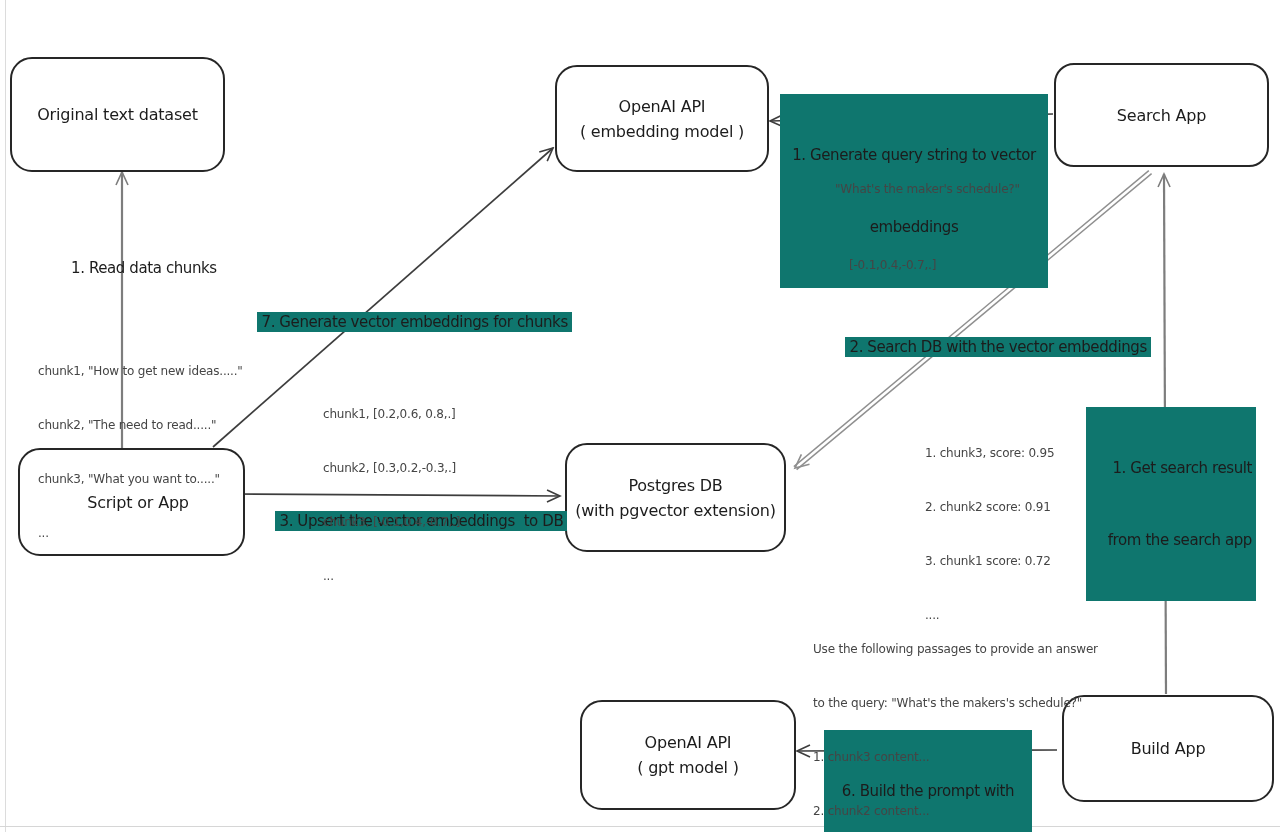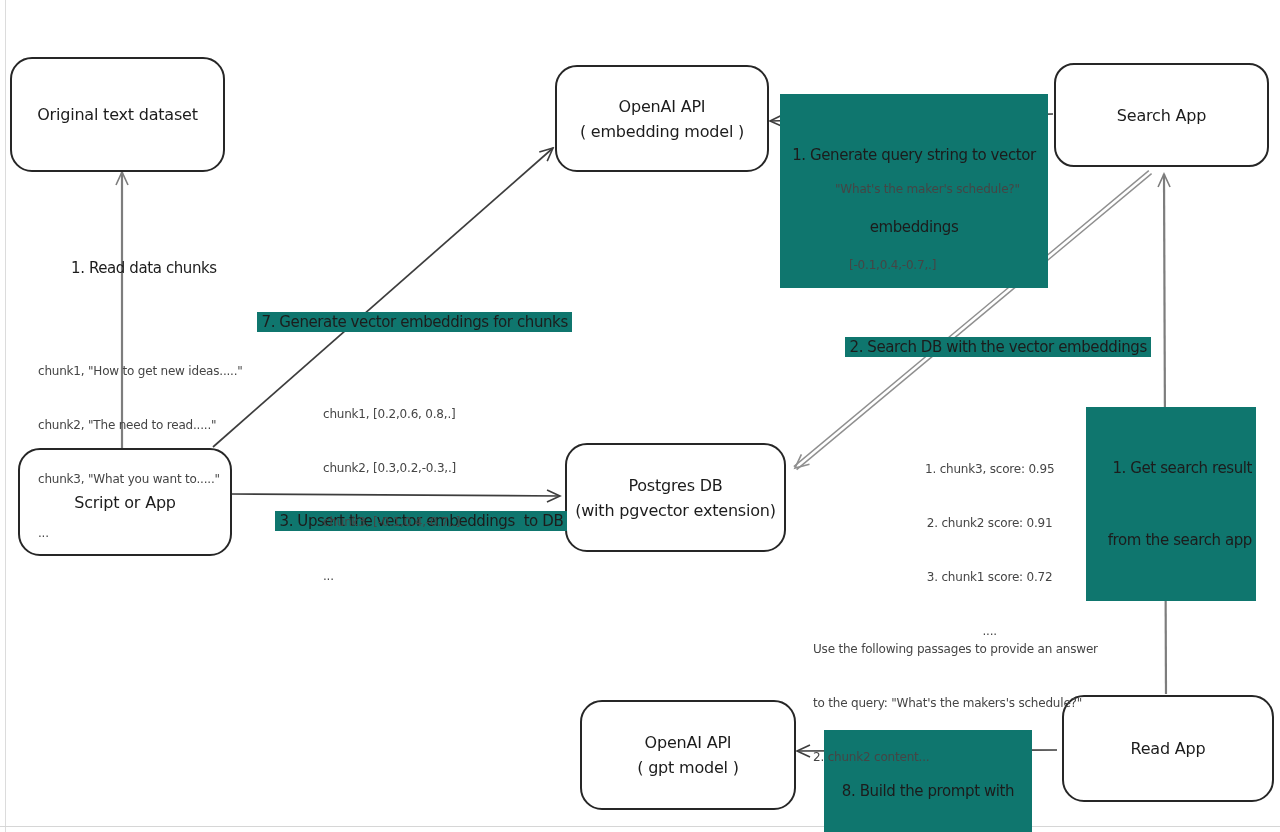--- a/index.html
+++ b/index.html
@@ -38,21 +38,21 @@
     text-align: center;
     font-size: 16px;
     line-height: 25px;
     color: #1c1c1c;
     z-index: 2;
     letter-spacing: -0.2px;
   }
   .n-original { left: 10px;   top: 57px;  width: 211px; height: 111px; }
   .n-embed    { left: 555px;  top: 65px;  width: 210px; height: 103px; }
   .n-search   { left: 1054px; top: 63px;  width: 211px; height: 100px; border-radius: 20px; }
-  .n-script   { left: 18px;   top: 448px; width: 210px; height: 104px; }
+  .n-script   { left: 18px;   top: 448px; width: 210px; height: 104px; padding-left: 13px; }
   .n-postgres { left: 565px;  top: 443px; width: 217px; height: 105px; }
   .n-gpt      { left: 580px;  top: 700px; width: 212px; height: 106px; }
   .n-chat     { left: 1062px; top: 695px; width: 208px; height: 103px; }
 
   .step {
     position: absolute;
     font-size: 15px;
     letter-spacing: -0.4px;
     color: #1c1c1c;
     z-index: 3;
@@ -74,21 +74,21 @@
     color: #454545;
     z-index: 3;
     white-space: pre;
     line-height: 18px;
     letter-spacing: -0.2px;
   }
   .nt-chunks   { left: 38px;  top: 326px; }
   .nt-vectors  { left: 323px; top: 369px; }
   .nt-qstring  { left: 835px; top: 180px; }
   .nt-qvector  { left: 849px; top: 244px; margin-top: 12px; }
-  .nt-scores   { left: 925px; top: 424px; text-align: center; }
+  .nt-scores   { left: 925px; top: 408px; }
   .nt-prompt   { left: 813px; top: 604px; }
 </style>
 </head>
 <body>
 
 <div class="canvas">
 
   <div class="edge-left"></div>
   <div class="edge-bottom"></div>
 
@@ -142,21 +142,21 @@
     <span>Postgres DB</span>
     <span>(with pgvector extension)</span>
   </div>
 
   <div class="node n-gpt">
     <span>OpenAI API</span>
     <span>( gpt model )</span>
   </div>
 
   <div class="node n-chat">
-    <span>Read App</span>
+    <span>Build App</span>
   </div>
 
   <div class="step s-read">1. Read data chunks</div>
 
   <div class="step s-genemb">
     <span class="bg">7. Generate vector embeddings for chunks</span>
   </div>
 
   <div class="step s-upsert">
     <span class="bg">3. Upsert the vector embeddings  to DB</span>
@@ -170,21 +170,21 @@
   <div class="step s-searchdb">
     <span class="bg">2. Search DB with the vector embeddings</span>
   </div>
 
   <div class="step s-getres bg">
     <div>1. Get search result</div>
     <div>from the search app</div>
   </div>
 
   <div class="step s-build bg">
-    <div>8. Build the prompt with</div>
+    <div>6. Build the prompt with</div>
     
   </div>
 
   <div class="note nt-chunks">
     <div>chunk1, "How to get new ideas....."</div>
     <div>chunk2, "The need to read....."</div>
     <div>chunk3, "What you want to....."</div>
     <div>...</div>
   </div>
 
@@ -202,16 +202,17 @@
   <div class="note nt-scores">
     <div>1. chunk3, score: 0.95</div>
     <div>2. chunk2 score: 0.91</div>
     <div>3. chunk1 score: 0.72</div>
     <div>....</div>
   </div>
 
   <div class="note nt-prompt">
     <div>Use the following passages to provide an answer</div>
     <div>to the query: "What's the makers's schedule?"</div>
+    <div>1. chunk3 content...</div>
     <div>2. chunk2 content...</div>
   </div>
 
 </div>
 
 </body></html>

